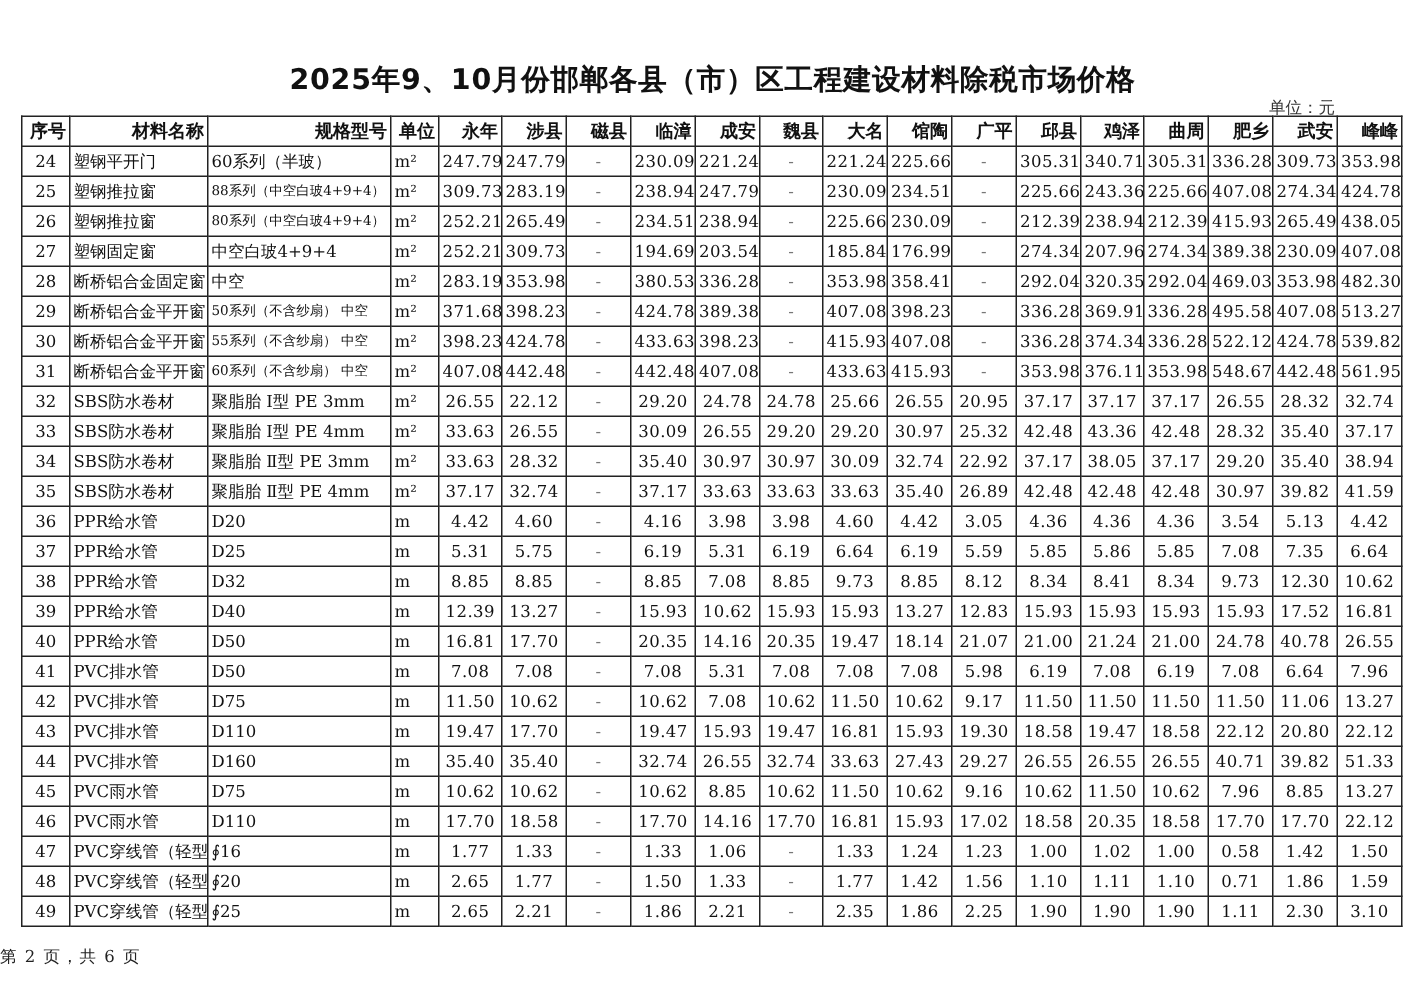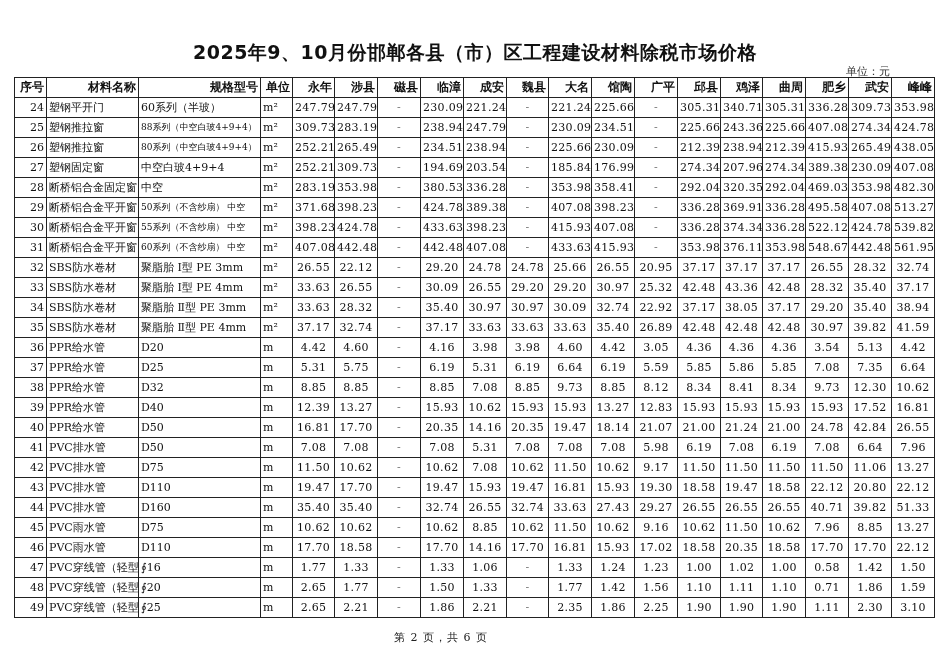--- a/index.html
+++ b/index.html
@@ -8,29 +8,29 @@
   .title { position: absolute; left: 0; width: 950px; top: 40px; text-align: center;
            font-size: 19px; font-weight: bold; letter-spacing: 0.5px;
            font-family: "DejaVu Sans", "Liberation Sans", sans-serif; }
   .unit-note { position: absolute; left: 846px; top: 64px; font-size: 11px; color: #333; text-align: right; }
   table.price { position: absolute; left: 14px; top: 77px; border-collapse: collapse;
                 table-layout: fixed; width: 920px; }
   table.price td, table.price th { border: 1px solid #222; height: 19px; padding: 0 2px;
          font-size: 11px; white-space: nowrap; overflow: hidden; }
   table.price th { font-family: "DejaVu Sans", "Liberation Sans", sans-serif; font-weight: bold;
          font-size: 12px; text-align: right; height: 19px; }
-  td.seq { text-align: right; font-size: 12px; }
+  td.seq { text-align: center; font-size: 12px; }
   td.name { text-align: left; font-size: 12.5px; padding-left: 1px; }
   td.name.small { font-size: 11px; }
   td.spec { text-align: left; font-size: 12px; padding-left: 1px; }
   td.spec.small { font-size: 9px; }
   td.unit { text-align: left; font-size: 10px; padding-left: 1px; }
   td.val { text-align: center; font-size: 10.5px; letter-spacing: 0.3px; }
   td.val.dash { color: #777; }
-  .footer { position: absolute; left: 0; width: 882px; top: 630px; text-align: center;
+  .footer { position: absolute; left: 0; width: 882px; top: 630px; text-align: left;
             font-size: 11px; color: #222; letter-spacing: 1px; }
 </style>
 </head>
 <body>
 
 <div class="title">2025年9、10月份邯郸各县（市）区工程建设材料除税市场价格</div>
 <div class="unit-note">单位：元</div>
 
 <table class="price">
   <colgroup>
@@ -425,21 +425,21 @@
         <td class="val">20.35</td>
         <td class="val">14.16</td>
         <td class="val">20.35</td>
         <td class="val">19.47</td>
         <td class="val">18.14</td>
         <td class="val">21.07</td>
         <td class="val">21.00</td>
         <td class="val">21.24</td>
         <td class="val">21.00</td>
         <td class="val">24.78</td>
-        <td class="val">42.84</td>
+        <td class="val">40.78</td>
         <td class="val">26.55</td>
       </tr>
       <tr>
         <td class="seq">41</td>
         <td class="name">PVC排水管</td>
         <td class="spec">D50</td>
         <td class="unit">m</td>
         <td class="val">7.08</td>
         <td class="val">7.08</td>
         <td class="val dash">-</td>

